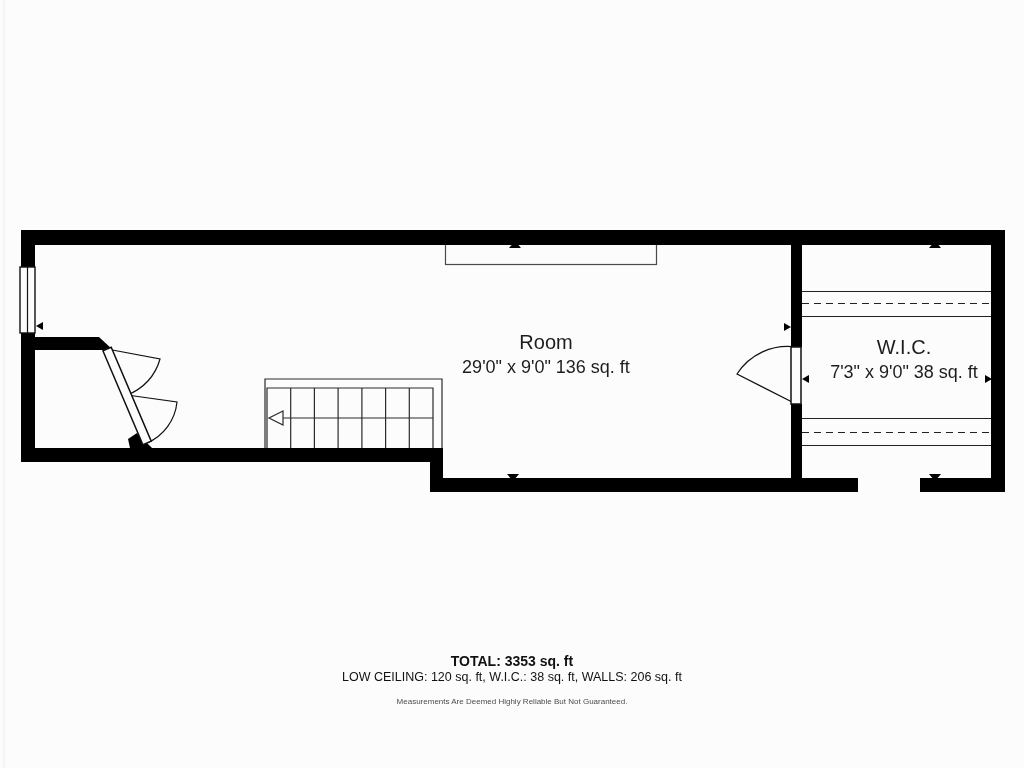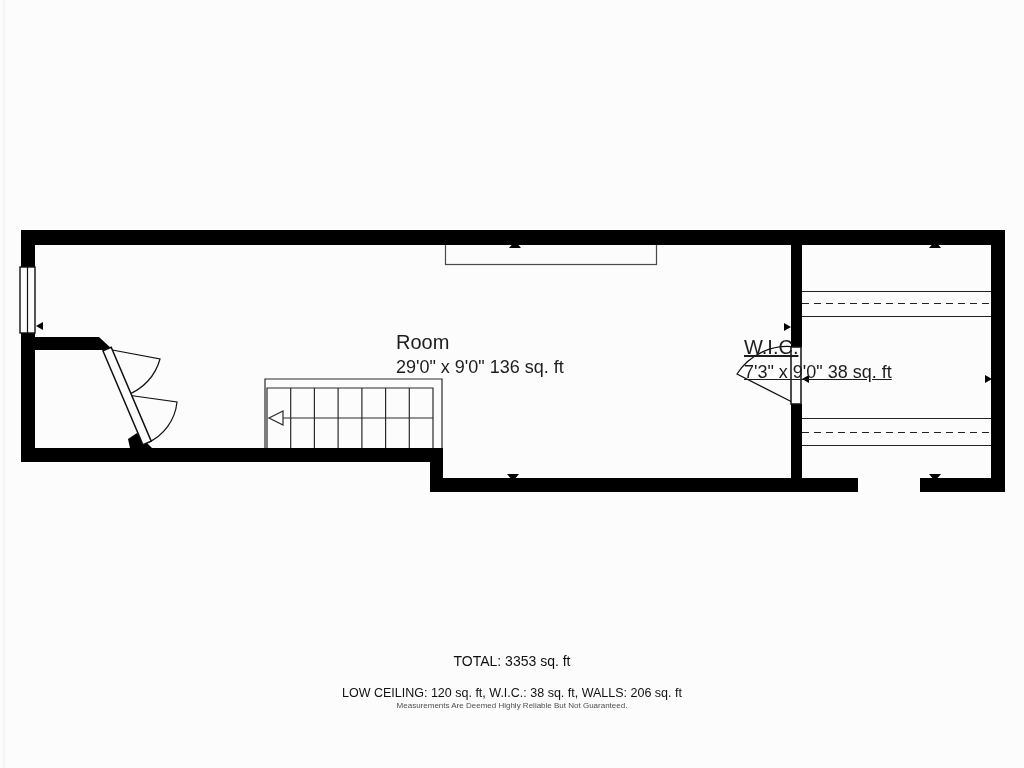--- a/index.html
+++ b/index.html
@@ -7,40 +7,41 @@
     width:1024px;height:768px;
     background:#fcfcfc;
     font-family:"Liberation Sans", sans-serif;
     color:#1d1d1d;
     overflow:hidden;
   }
   .stage{position:relative;width:1024px;height:768px;}
   .plan-svg{position:absolute;left:0;top:0;}
   .room-label{
     position:absolute;
-    text-align:left;
+    text-align:center;
     color:#1d1d1d;
     white-space:nowrap;
   }
   .room-label .name{font-size:20px;line-height:25px;}
   .room-label .dims{font-size:18px;line-height:25px;}
   .label-room{left:396px;top:330px;width:300px;}
-  .label-wic{left:744px;top:335px;width:240px;text-decoration:underline;}
+  .label-wic{left:784px;top:335px;width:240px;}
   .summary{
     position:absolute;
     left:0;top:653px;width:1024px;
     text-align:center;
     font-size:12.5px;
     line-height:14.5px;
     color:#111;
   }
-  .summary .total{font-size:14px;font-weight:normal;line-height:17px;margin-bottom:16px;}
+  .summary .total{font-size:14px;font-weight:bold;line-height:17px;margin-bottom:0;}
   .summary .disclaimer{
     font-size:8px;
     line-height:10px;
+    margin-top:12px;
     color:#4d4d4d;
   }
 </style>
 </head>
 <body>
 
 <div class="stage">
 
   <svg class="plan-svg" width="1024" height="768" viewBox="0 0 1024 768">
 

